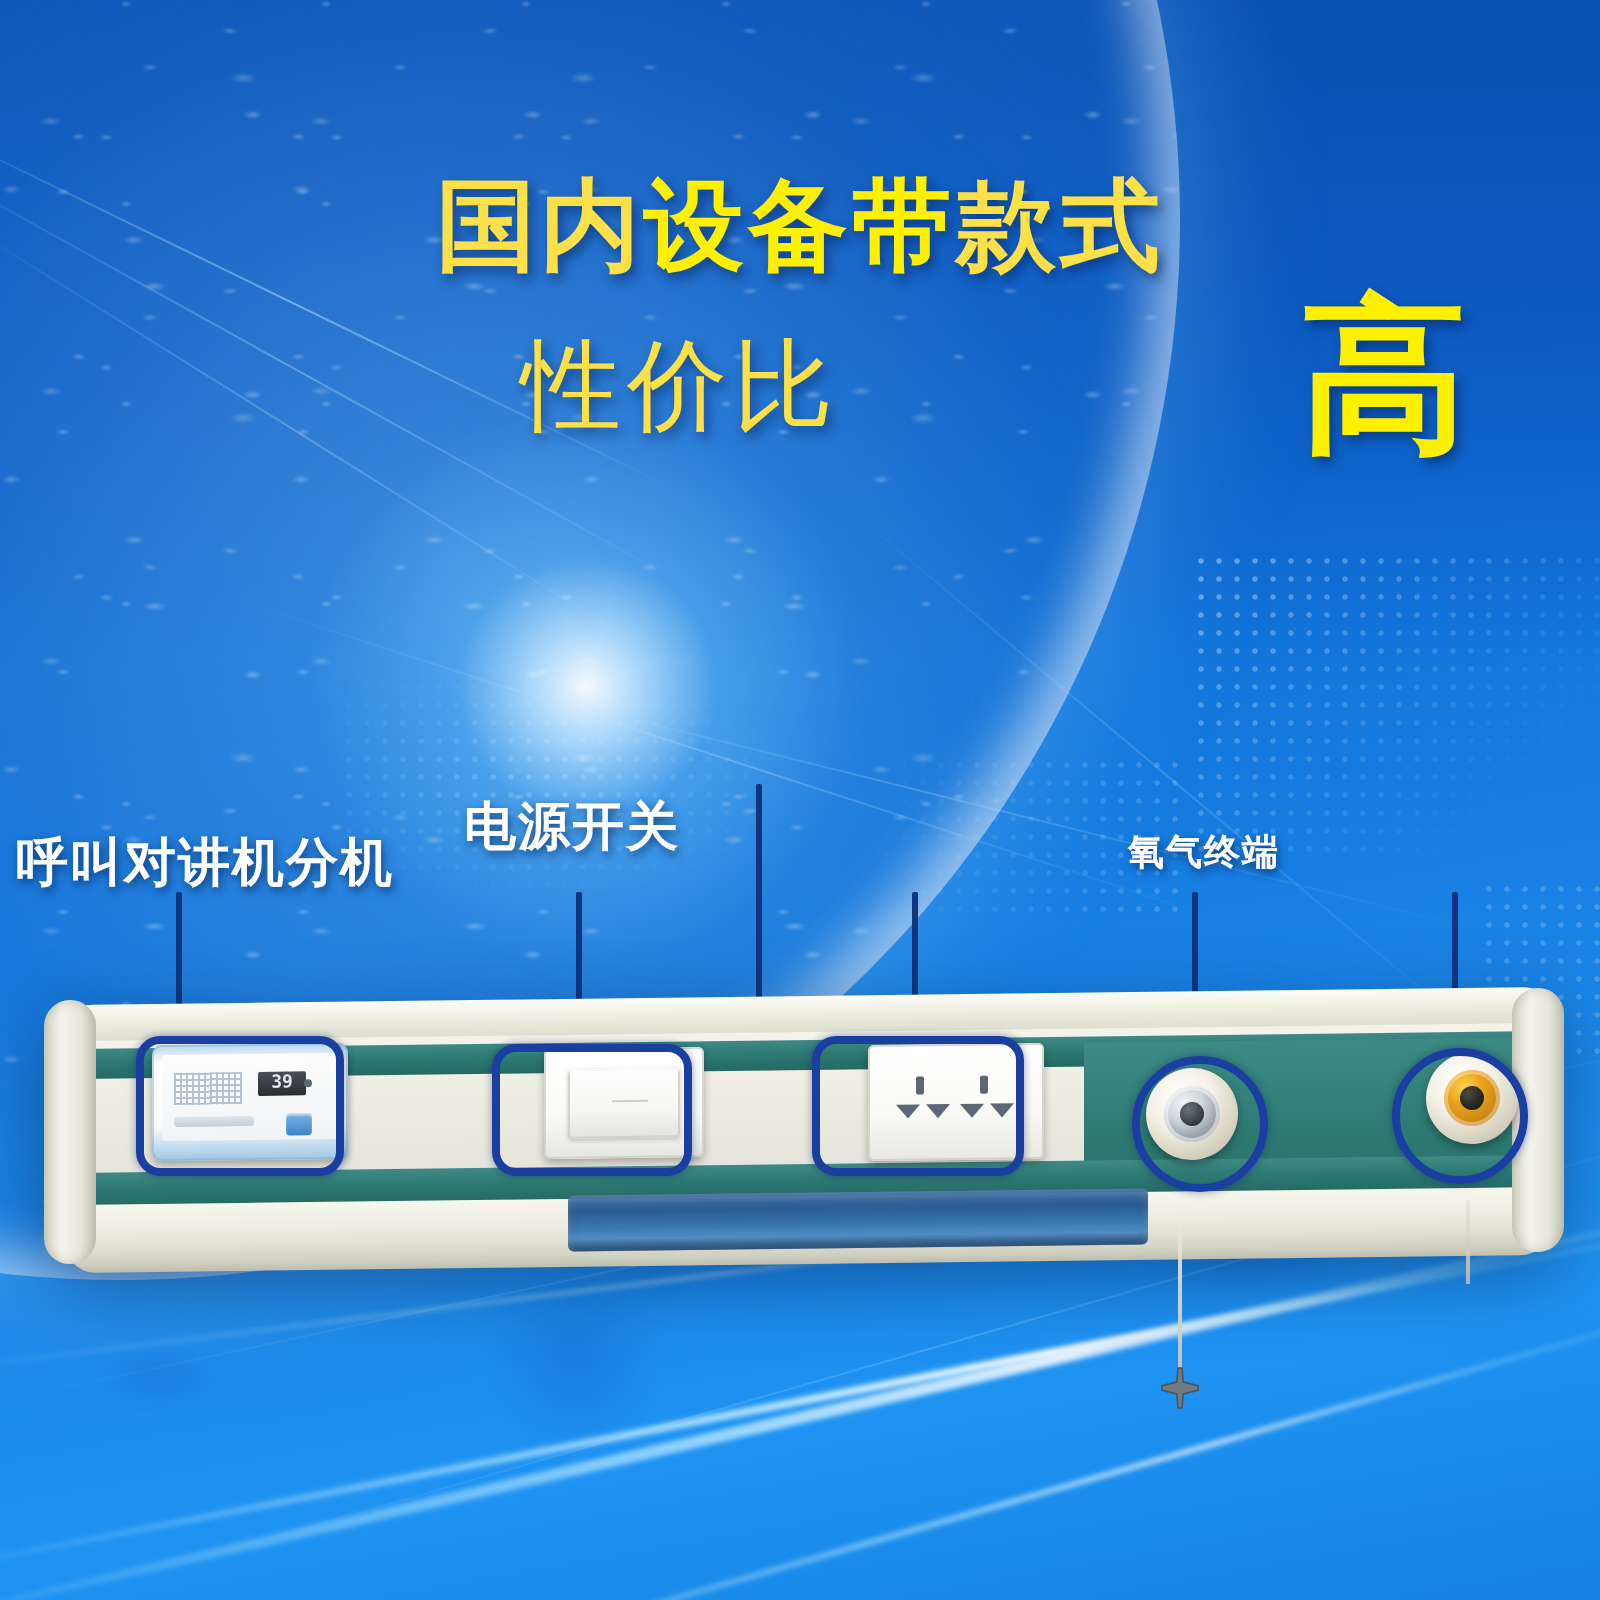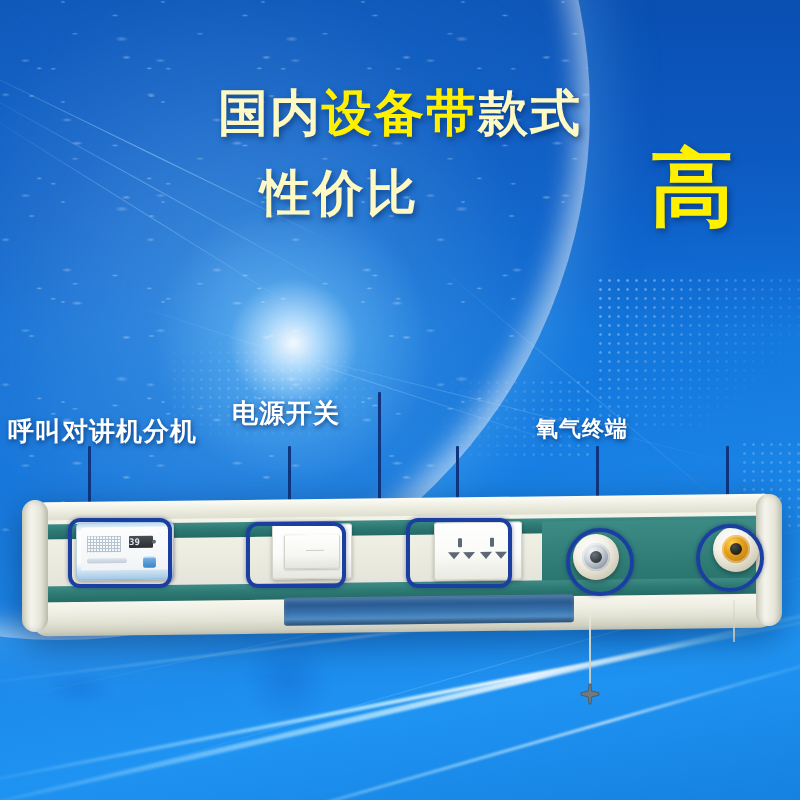--- a/index.html
+++ b/index.html
@@ -102,28 +102,28 @@
 
   
   .headline{position:absolute;left:0;top:0;width:800px;}
   .hl-row1{
     position:absolute;left:0;top:88px;width:800px;text-align:center;
     font-size:50px;font-weight:bold;letter-spacing:2px;line-height:1;
     white-space:nowrap;
   }
   .hl-row2{
     position:absolute;left:60px;top:168px;width:560px;text-align:center;
-    font-size:50px;font-weight:bold;letter-spacing:3px;line-height:1;
+    font-size:50px;font-weight:normal;letter-spacing:3px;line-height:1;
     white-space:nowrap;
   }
   .hl-gao{
     position:absolute;left:650px;top:146px;
     font-size:84px;font-weight:bold;line-height:1;
   }
-  .txt-white{color:#fef9c3;text-shadow:2px 3px 6px rgba(2,30,80,.55);}
+  .txt-white{color:#fde047;text-shadow:2px 3px 6px rgba(2,30,80,.55);}
   .txt-yellow{color:#fff000;text-shadow:2px 3px 6px rgba(2,30,80,.55);}
 
   
   .callout{
     position:absolute;color:#ffffff;font-weight:bold;
     white-space:nowrap;letter-spacing:1px;
     text-shadow:1px 2px 5px rgba(2,35,90,.7);
   }
   .leader{position:absolute;width:3px;background:#10357e;border-radius:1px;}
 
@@ -193,21 +193,21 @@
     background:linear-gradient(180deg,#b7d6ee 0%,#ffffff 16%,#fafbfc 70%,#9ec6e6 100%);
     box-shadow:0 2px 4px rgba(0,0,0,.3), inset 0 0 0 1px rgba(130,175,210,.5);
   }
   .ic-face{position:absolute;left:5px;top:5px;width:88px;height:43px;border-radius:2px;
     background:linear-gradient(180deg,#fdfdfd,#f1f4f7);}
   .ic-grille{position:absolute;left:6px;top:9px;width:34px;height:16px;opacity:.55;
     background-image:repeating-linear-gradient(0deg,#7f97ad 0 1px,transparent 1px 3px),
                      repeating-linear-gradient(90deg,#7f97ad 0 1px,transparent 1px 3px);}
   .ic-display{position:absolute;left:48px;top:9px;width:24px;height:12px;
     background:linear-gradient(180deg,#4a4f55,#2a2e33);border-radius:1px;
-    color:#dfe6ec;font-size:9px;font-weight:bold;line-height:12px;
+    color:#dfe6ec;font-size:9px;font-weight:bold;line-height:12px;text-align:center;
     font-family:"DejaVu Sans Mono",monospace;}
   .ic-led{position:absolute;left:71px;top:13px;width:4px;height:4px;border-radius:50%;
     background:#5f6a74;}
   .ic-slot{position:absolute;left:6px;top:31px;width:40px;height:5px;border-radius:2px;
     background:linear-gradient(180deg,#dfe6ec,#c3ced8);}
   .ic-btn{position:absolute;left:62px;top:30px;width:13px;height:11px;border-radius:2px;
     background:linear-gradient(180deg,#79b3e4,#3d84c8);box-shadow:inset 0 1px 1px rgba(255,255,255,.6);}
 
   
   .switch{
@@ -302,21 +302,21 @@
   <div class="callout" style="left:8px;top:414px;font-size:26px;">呼叫对讲机分机</div>
   <div class="leader" style="left:88px;top:446px;height:62px;"></div>
 
   <div class="callout" style="left:232px;top:396px;font-size:26px;">电源开关</div>
   <div class="leader" style="left:288px;top:446px;height:62px;"></div>
 
   <div class="leader" style="left:378px;top:392px;height:215px;"></div>
 
   <div class="leader" style="left:456px;top:446px;height:62px;"></div>
 
-  <div class="callout" style="left:536px;top:414px;font-size:22px;">氧气终端</div>
+  <div class="callout" style="left:564px;top:414px;font-size:18px;">氧气终端</div>
   <div class="leader" style="left:596px;top:446px;height:84px;"></div>
 
   <div class="leader" style="left:726px;top:446px;height:84px;"></div>
 
   <div class="panel-wrap">
 
     <div class="panel-top"></div>
     <div class="panel-body"></div>
     <div class="stripe upper"></div>
     <div class="green-block"></div>

